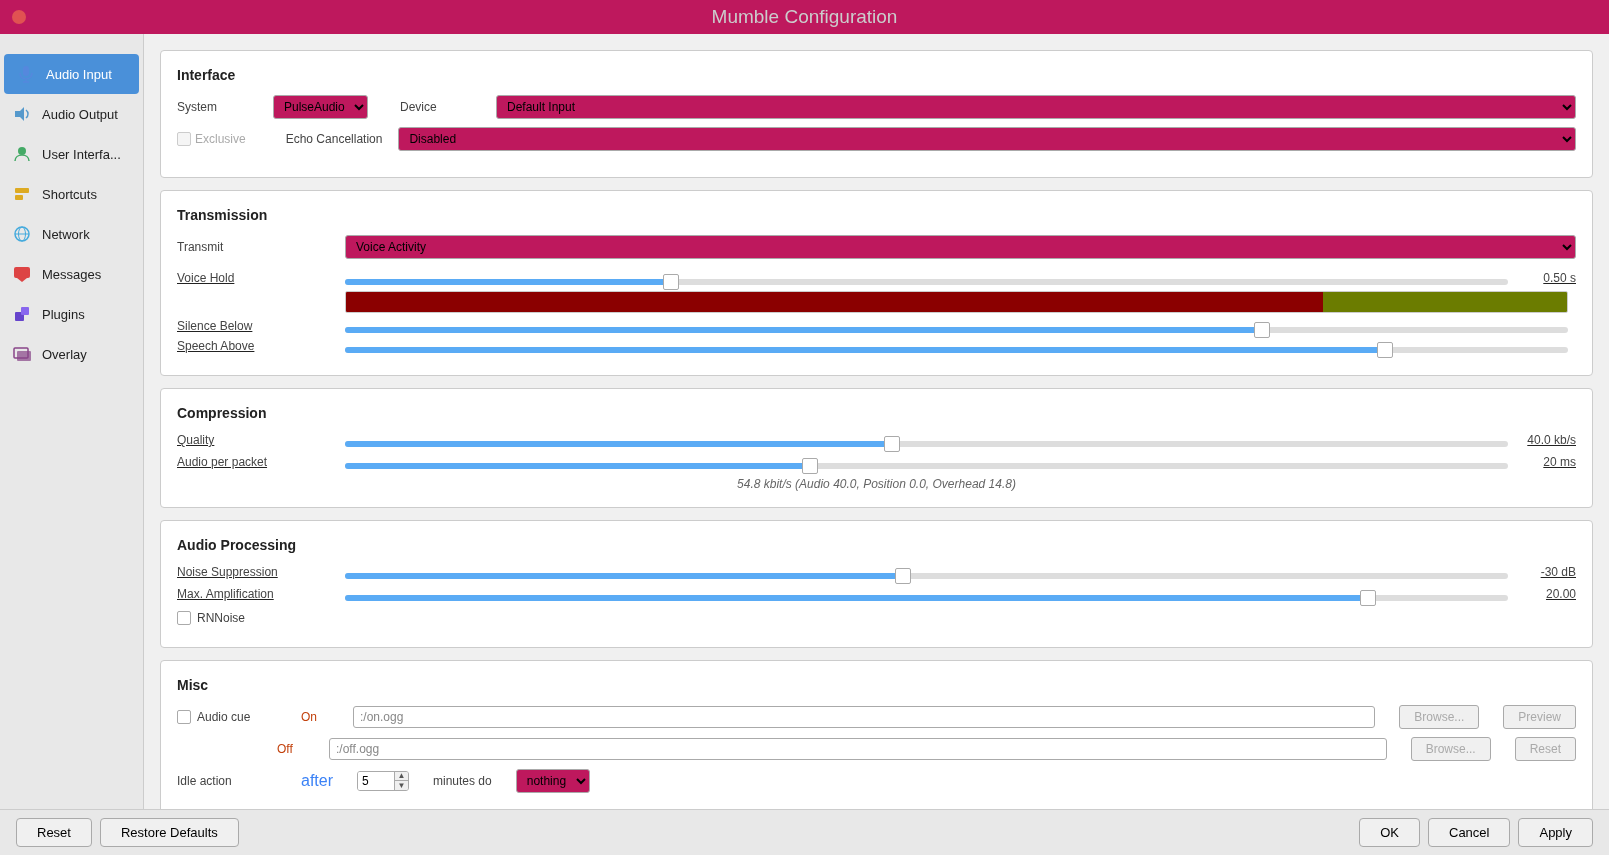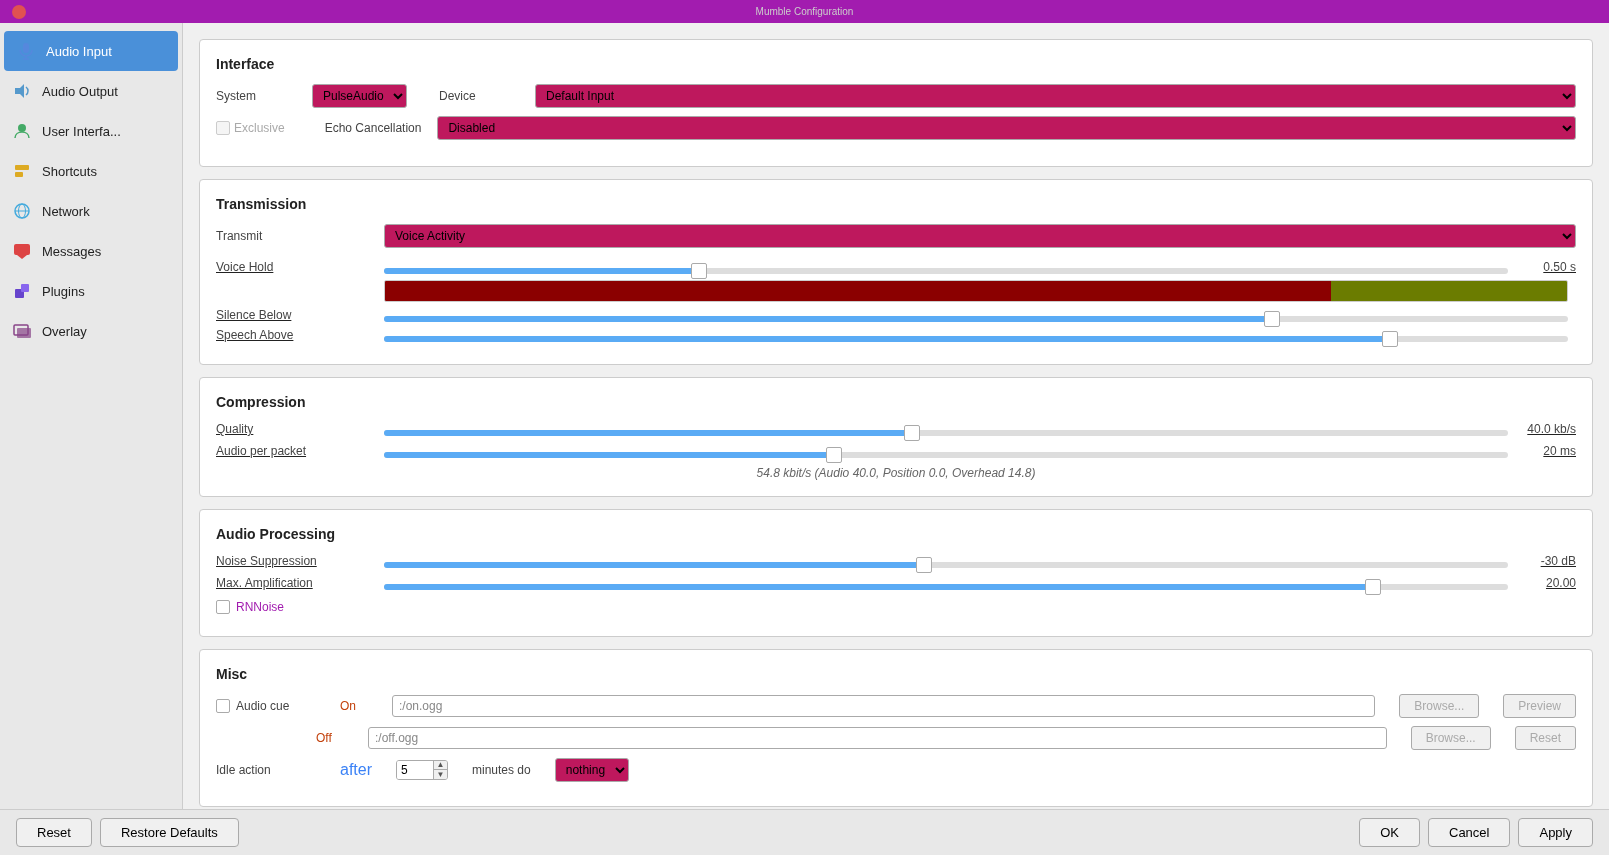--- a/index.html
+++ b/index.html
@@ -1,23 +1,23 @@
 <!DOCTYPE html>
 <html><head>
   <meta charset="utf-8">
   <style>
     * { box-sizing: border-box; margin: 0; padding: 0; }
     body { font-family: 'Segoe UI', Arial, sans-serif; font-size: 13px; background: #3c3c3c; color: #222; width: 1609px; height: 855px; overflow: hidden; display: flex; flex-direction: column; }
     
-    .titlebar { background: #a21caf; color: #ccc; text-align: center; padding: 6px; font-size: 10px; position: relative; flex-shrink: 0; }
+    .titlebar { background: #be185d; color: #ccc; text-align: center; padding: 6px; font-size: 19px; position: relative; flex-shrink: 0; }
     .titlebar .close-btn { position: absolute; left: 12px; top: 50%; transform: translateY(-50%); width: 14px; height: 14px; background: #e05252; border-radius: 50%; cursor: pointer; }
     
     .main-container { display: flex; flex: 1; background: #f0f0f0; overflow: hidden; }
     
-    .sidebar { width: 183px; background: #e8e8e8; padding: 8px 0; border-right: 1px solid #ccc; flex-shrink: 0; }
+    .sidebar { width: 144px; background: #e8e8e8; padding: 20px 0; border-right: 1px solid #ccc; flex-shrink: 0; }
     .sidebar-item { display: flex; align-items: center; padding: 10px 12px; cursor: pointer; gap: 10px; font-size: 13px; }
     .sidebar-item.active { background: #4a90d9; color: white; border-radius: 4px; margin: 0 4px; }
     .sidebar-item .icon { width: 20px; height: 20px; flex-shrink: 0; display: flex; align-items: center; justify-content: center; }
     
     .content { flex: 1; overflow-y: auto; padding: 16px; background: #f0f0f0; }
     
     .section { background: white; border: 1px solid #ccc; border-radius: 4px; margin-bottom: 12px; padding: 16px; }
     .section-title { font-size: 14px; font-weight: bold; margin-bottom: 12px; color: #222; }
     
     .form-row { display: flex; align-items: center; margin-bottom: 10px; gap: 8px; }
@@ -37,21 +37,21 @@
     .radio-group { display: flex; align-items: center; gap: 24px; margin-bottom: 8px; }
     .radio-item { display: flex; align-items: center; gap: 5px; font-size: 12px; }
     .radio-circle { width: 13px; height: 13px; border-radius: 50%; border: 2px solid #aaa; background: white; display: flex; align-items: center; justify-content: center; }
     .radio-circle.checked { border-color: #4a90d9; }
     .radio-dot { width: 6px; height: 6px; border-radius: 50%; background: #4a90d9; }
     
     .audio-meter { height: 22px; background: #f0f0f0; border: 1px solid #ccc; border-radius: 2px; position: relative; overflow: hidden; margin: 0 8px; flex: 1; }
     .audio-meter-red { height: 100%; background: #8b0000; position: absolute; left: 0; top: 0; width: 80%; }
     .audio-meter-green { height: 100%; background: #6b7c00; position: absolute; right: 0; top: 0; width: 20%; }
     
-    .checkbox-row { display: flex; align-items: center; gap: 6px; font-size: 12px; color: #a21caf; margin-bottom: 6px; }
+    .checkbox-row { display: flex; align-items: center; gap: 6px; font-size: 12px; color: #404040; margin-bottom: 6px; }
     .checkbox { width: 14px; height: 14px; border: 1px solid #aaa; background: white; border-radius: 2px; flex-shrink: 0; }
     
     .info-text { text-align: center; font-size: 12px; color: #666; font-style: italic; margin-top: 4px; }
     
     .misc-row { display: flex; align-items: center; gap: 24px; margin-bottom: 8px; }
     .misc-label { min-width: 100px; font-size: 12px; color: #444; }
     .on-off-label { min-width: 28px; font-size: 12px; color: #c2410c; }
     .path-input { flex: 1; padding: 3px 6px; border: 1px solid #aaa; border-radius: 3px; background: white; font-size: 12px; color: #888; }
     .btn { padding: 4px 14px; border: 1px solid #aaa; border-radius: 3px; background: #f0f0f0; font-size: 12px; cursor: pointer; }
     .btn-disabled { color: #aaa; cursor: default; }

